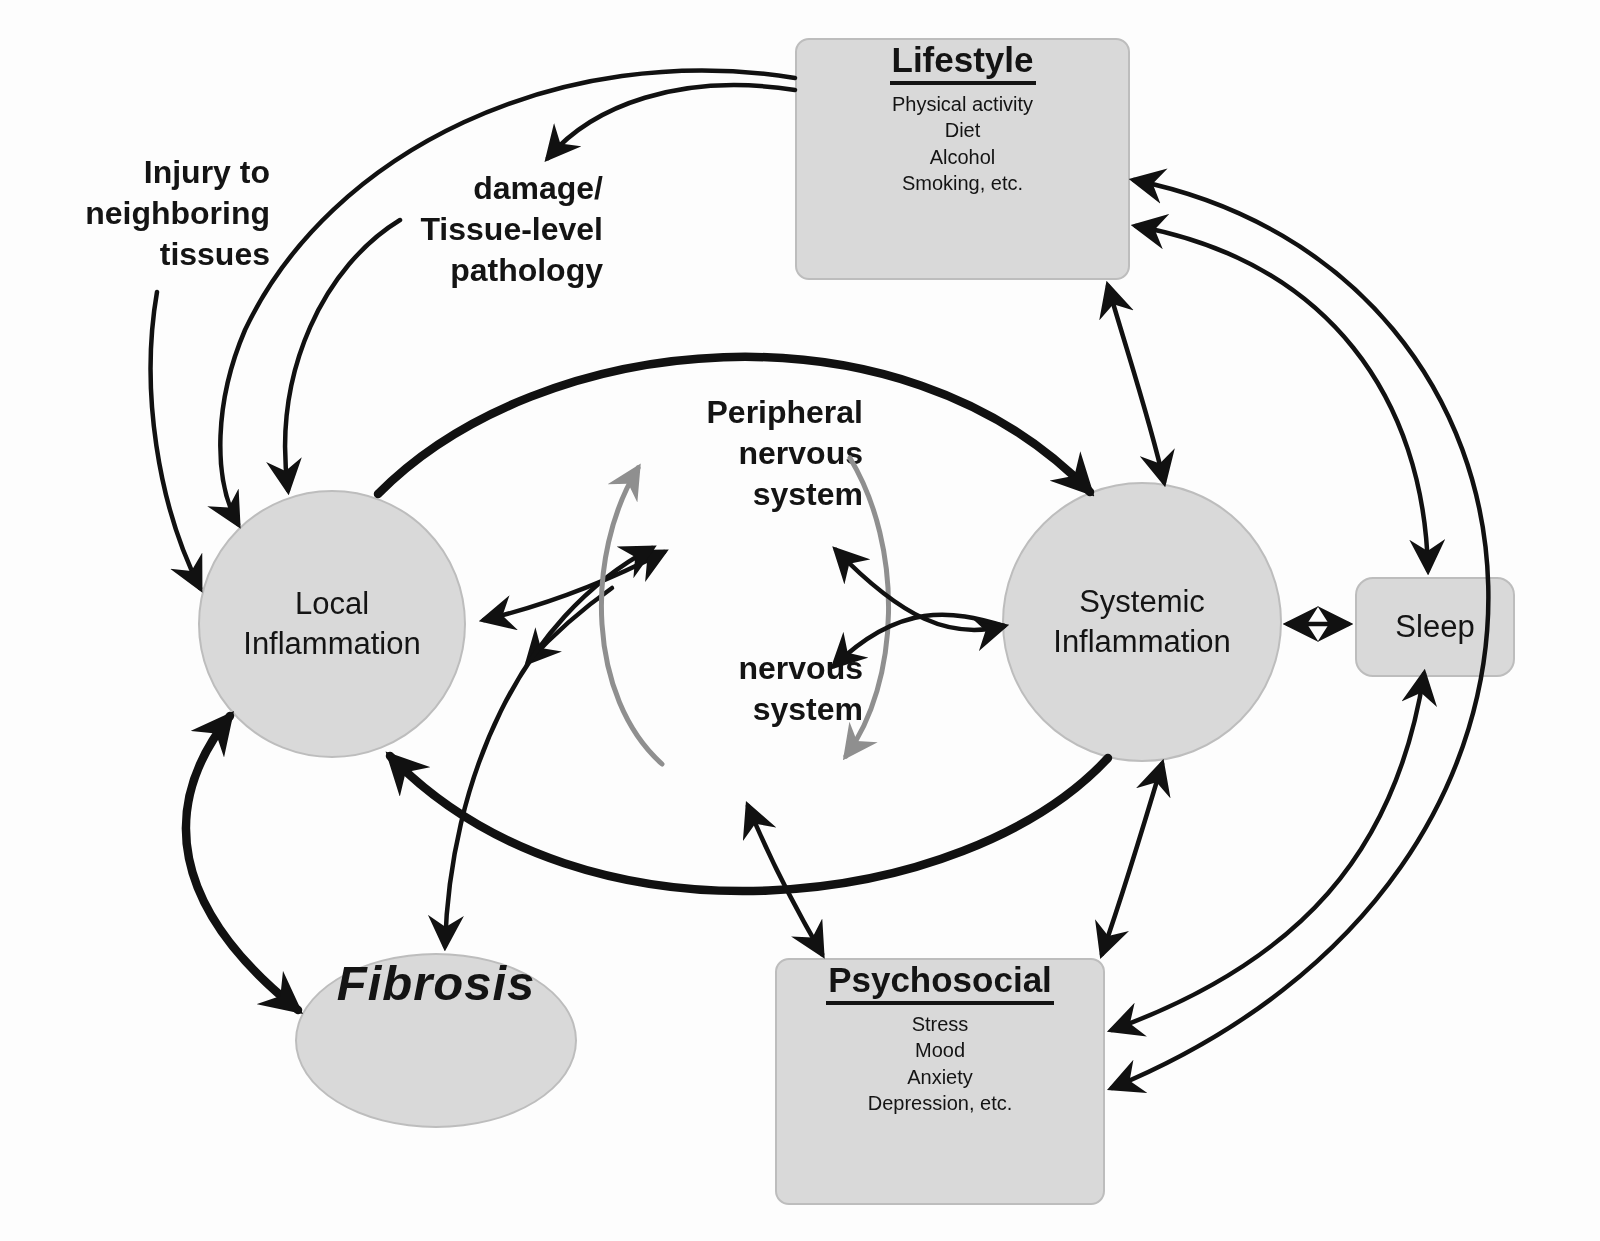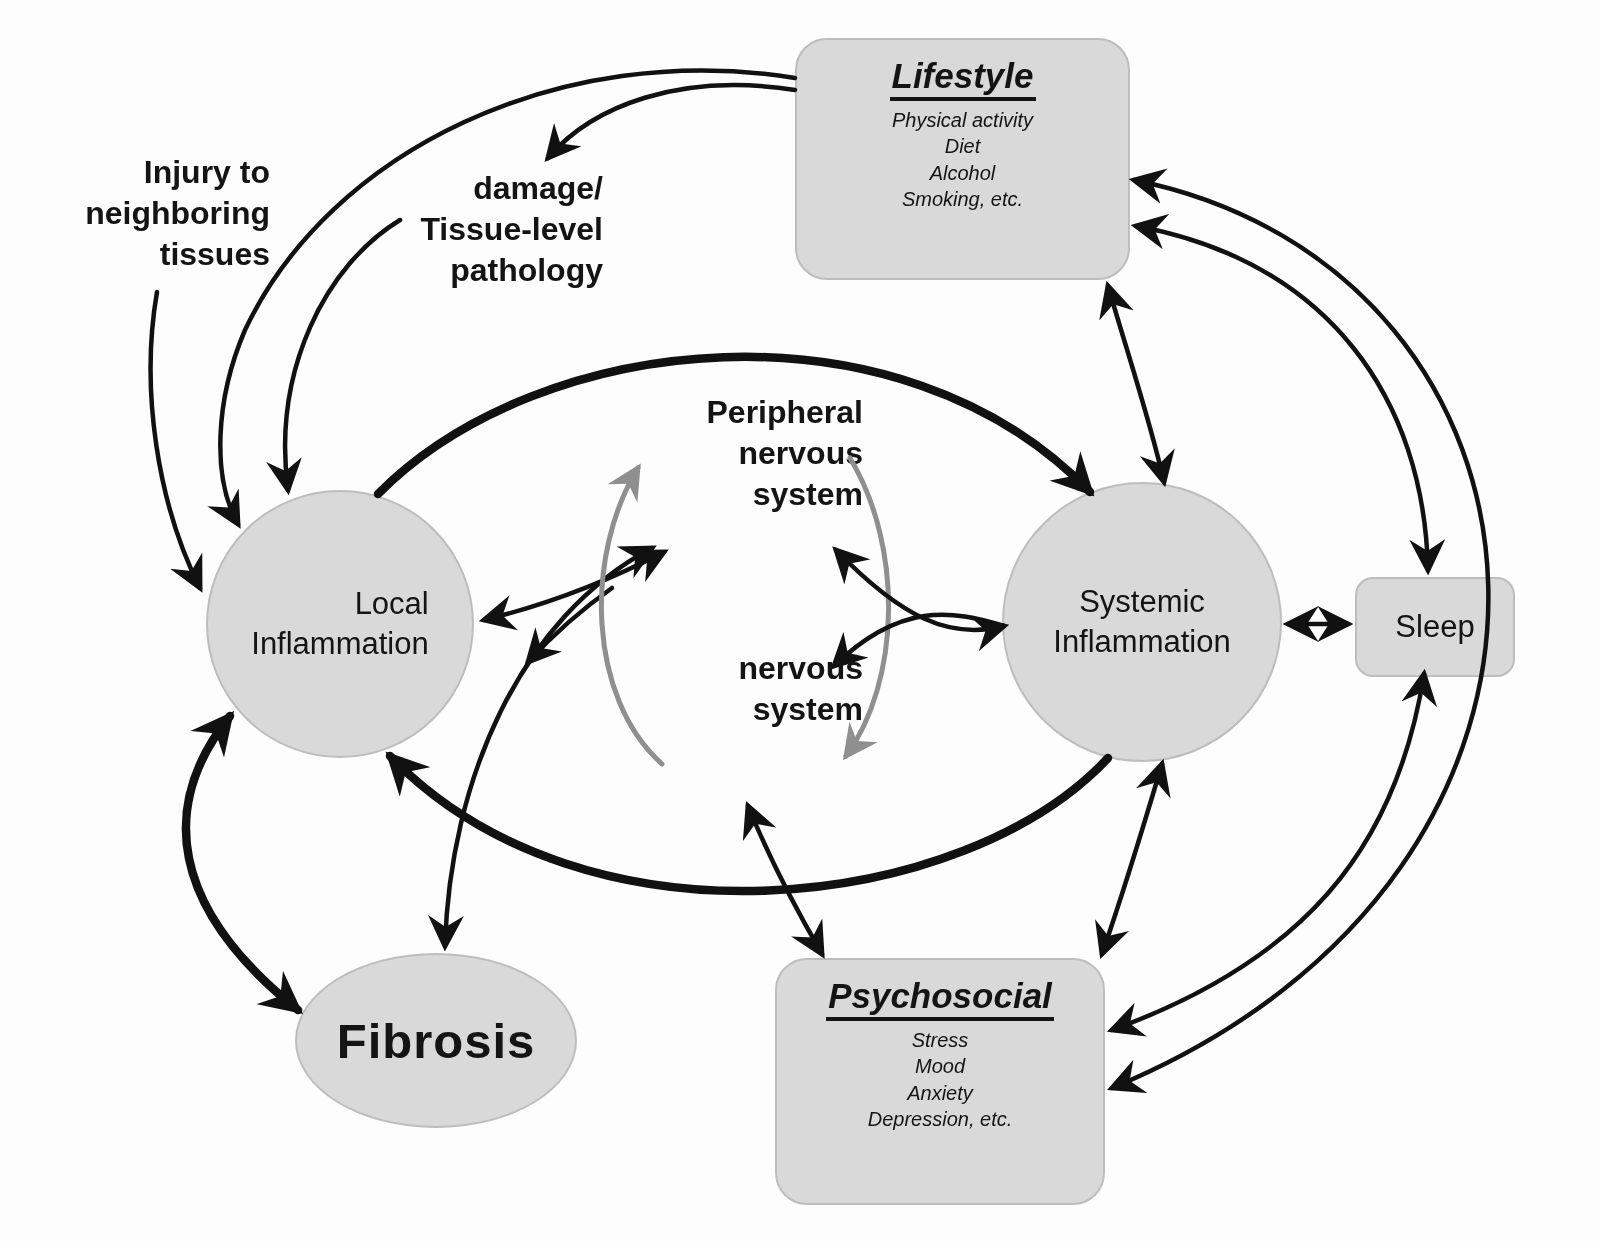--- a/index.html
+++ b/index.html
@@ -6,23 +6,23 @@
     --bg:#fdfdfd; --node-fill:#d9d9d9; --node-border:#bdbdbd;
     --ink:#141414; --arrow:#111111; --gray-arrow:#8f8f8f;
   }
   html,body{margin:0;padding:0;background:var(--bg);}
   #canvas{
     position:relative; width:1600px; height:1241px; overflow:hidden;
     font-family:"Liberation Sans", sans-serif; color:var(--ink); background:var(--bg);
   }
   .node{position:absolute; box-sizing:border-box; background:var(--node-fill);
         border:2px solid var(--node-border); text-align:center;}
-  .roundbox{border-radius:32px; padding-top:16px;font-style:italic;}
+  .roundbox{border-radius:14px; padding-top:0;}
   .circle{border-radius:50%; display:flex; align-items:center; justify-content:center;}
-  .ellipse{border-radius:50%; display:flex; align-items:center; justify-content:center;}
+  .ellipse{border-radius:50%; display:flex; align-items:flex-start; justify-content:center;font-style:italic;}
   .label{position:absolute; text-align:right; font-size:32px; line-height:1.28;font-weight:bold;}
   .node-text{font-size:31px; line-height:1.3;}
   .box-title{font-size:35px; font-weight:bold; display:inline-block;
              border-bottom:4px solid var(--ink); padding:0 2px 1px 2px; margin-bottom:6px;}
   .box-line{font-size:20px; line-height:1.32;}
   .fibrosis-text{font-size:49px; font-weight:bold; letter-spacing:1px;}
   .sleep-text{font-size:31px;}
   svg.arrows{position:absolute; left:0; top:0; pointer-events:none;}
   .a  {stroke:var(--arrow); stroke-width:4.5; fill:none; stroke-linecap:round;}
   .at {stroke:var(--arrow); stroke-width:8.5; fill:none; stroke-linecap:round;}
@@ -59,21 +59,21 @@
     <div>Peripheral</div>
     <div>nervous</div>
     <div>system</div>
   </div>
 
   <div class="label" style="left:608px; top:648px; width:255px;">
     <div>nervous</div>
     <div>system</div>
   </div>
 
-  <div class="node circle" style="left:206px; top:490px; width:268px; height:268px;text-align:right;">
+  <div class="node circle" style="left:198px; top:490px; width:268px; height:268px;">
     <div class="node-text">
       <div>Local</div>
       <div>Inflammation</div>
     </div>
   </div>
 
   <div class="node circle" style="left:1002px; top:482px; width:280px; height:280px;">
     <div class="node-text">
       <div>Systemic</div>
       <div>Inflammation</div>

